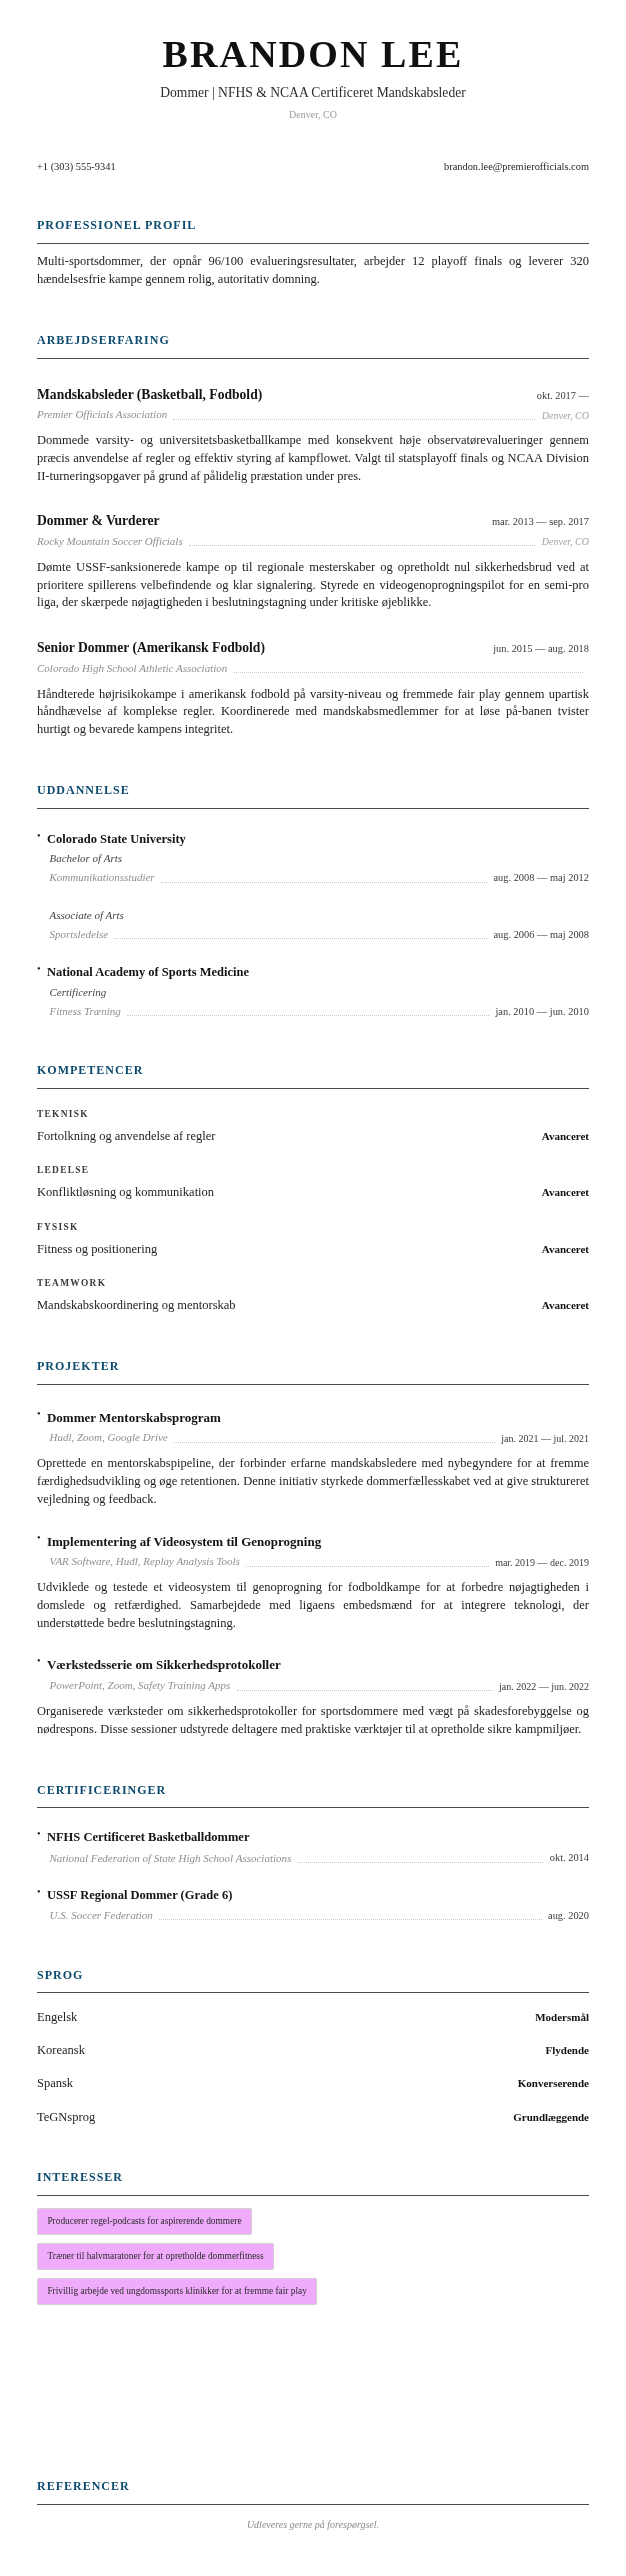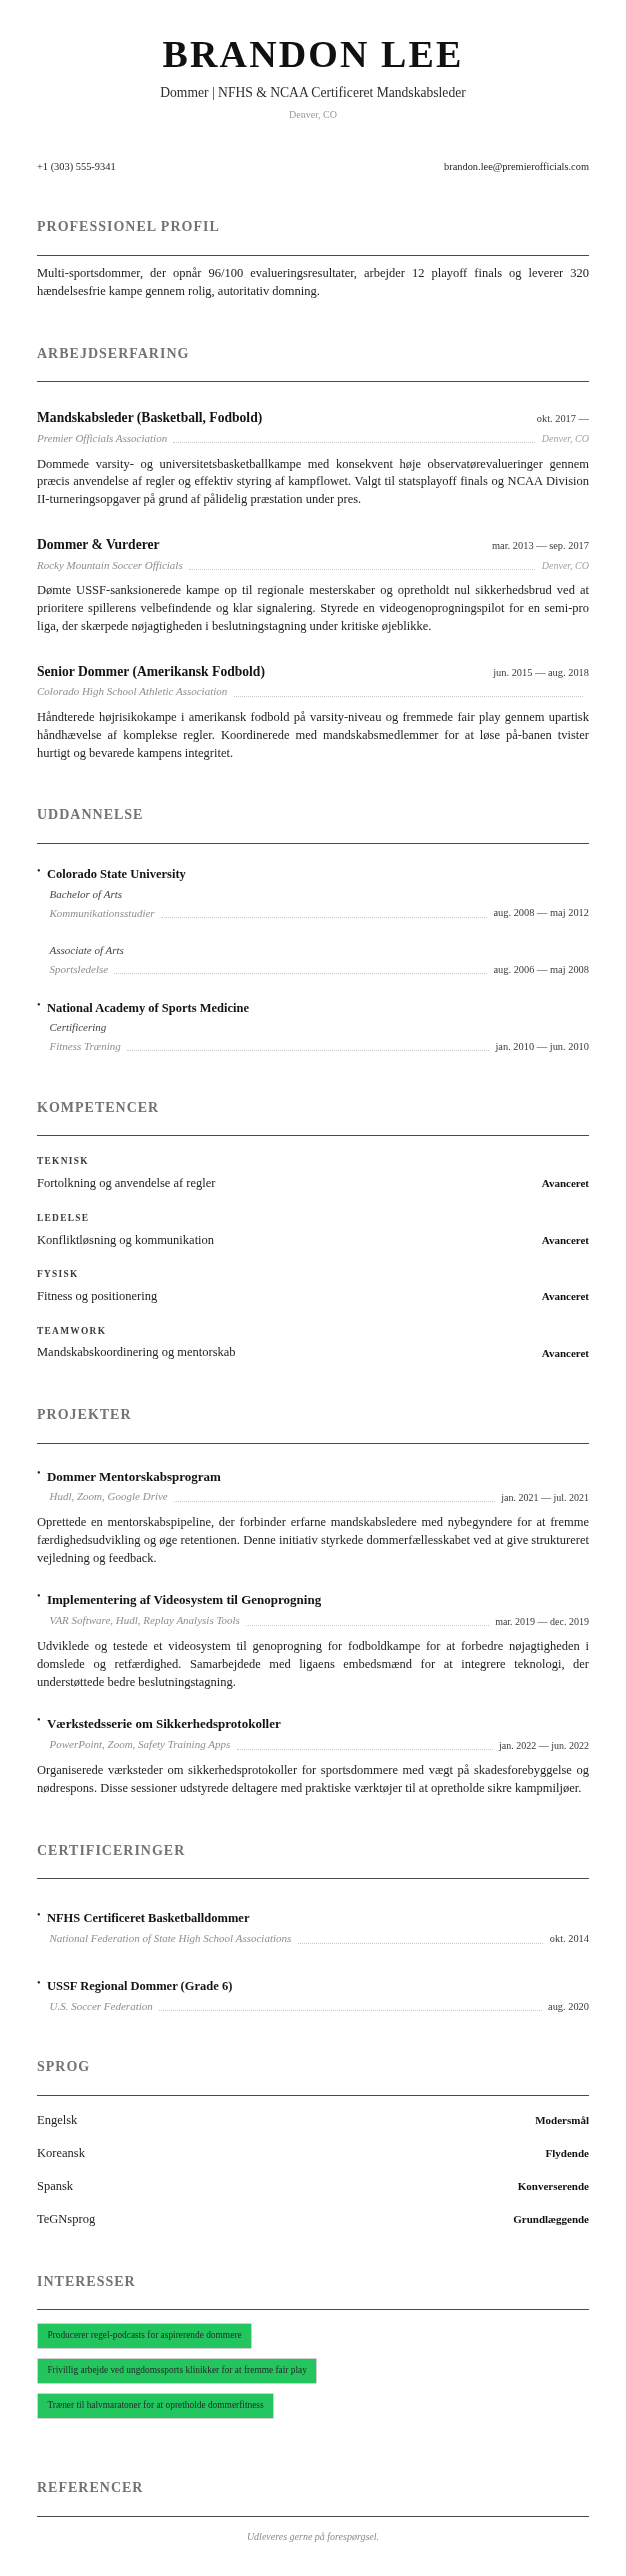--- a/index.html
+++ b/index.html
@@ -32,25 +32,25 @@
     margin-top: 38px;
     display: flex;
     justify-content: space-between;
     font-size: 10.4px;
     color: #262626;
   }
 
   
   .section-title {
     margin: 43px 0 0 0;
-    font-size: 14px;
+    font-size: 12px;
     font-weight: 700;
     letter-spacing: 1px;
-    color: #737373;
-    padding-bottom: 18px;
+    color: #0c4a6e;
+    padding-bottom: 9px;
     border-bottom: 1px solid #4b4b4b;
   }
   .desc, .profile-text {
     margin: 9.4px 0 0 0;
     text-align: justify;
     font-size: 12.5px;
     line-height: 1.42;
     color: #222;
   }
 
@@ -107,35 +107,35 @@
   .proj { margin-top: 24px; }
   .proj-name { font-size: 13px; font-weight: 700; color: #141414; }
   .proj-tools { margin-top: 3.7px; }
   .tools { font-size: 11px; font-style: italic; color: #8f8f8f; white-space: nowrap; }
   .proj-dates {
     font-size: 10px; color: #3a3a3a;
     max-width: 104px; text-align: right;
   }
 
   
-  .cert { margin-top: 31px; }
+  .cert { margin-top: 21px; }
   .cert-name { font-size: 12.5px; font-weight: 700; color: #141414; }
   .cert-row { margin-top: 3.7px; }
   .issuer { font-size: 11px; font-style: italic; color: #8f8f8f; white-space: nowrap; }
 
   
   .lang-row { margin-top: 15.7px; display: flex; justify-content: space-between; align-items: baseline; }
   .lang-name { font-size: 12.5px; color: #222; }
   .lang-level { font-size: 11px; font-weight: 700; color: #111; }
 
   
   .chips { margin-top: 12.5px; }
   .chip {
     display: inline-block;
-    background: #22c55e;
+    background: #f0abfc;
     border: 0.5px solid #d0d0d0;
     border-radius: 1.6px;
     padding: 5.7px 9.4px;
     font-size: 9.4px;
     color: #2a2a2a;
     margin-bottom: 8.4px;
   }
   .chip-wrap { display: block; }
 
   
@@ -369,22 +369,22 @@
     <div class="lang-row">
       <span class="lang-name">TeGNsprog</span>
       <span class="lang-level">Grundlæggende</span>
     </div>
   </section>
 
   <section>
     <h2 class="section-title">INTERESSER</h2>
     <div class="chips">
       <span class="chip-wrap"><span class="chip">Producerer regel-podcasts for aspirerende dommere</span></span>
+      <span class="chip-wrap"><span class="chip">Træner til halvmaratoner for at opretholde dommerfitness</span></span>
       <span class="chip-wrap"><span class="chip">Frivillig arbejde ved ungdomssports klinikker for at fremme fair play</span></span>
-      <span class="chip-wrap"><span class="chip">Træner til halvmaratoner for at opretholde dommerfitness</span></span>
     </div>
   </section>
 
   <section class="references">
     <h2 class="section-title">REFERENCER</h2>
     <p class="ref-note">Udleveres gerne på forespørgsel.</p>
   </section>
 
 </div>
 

